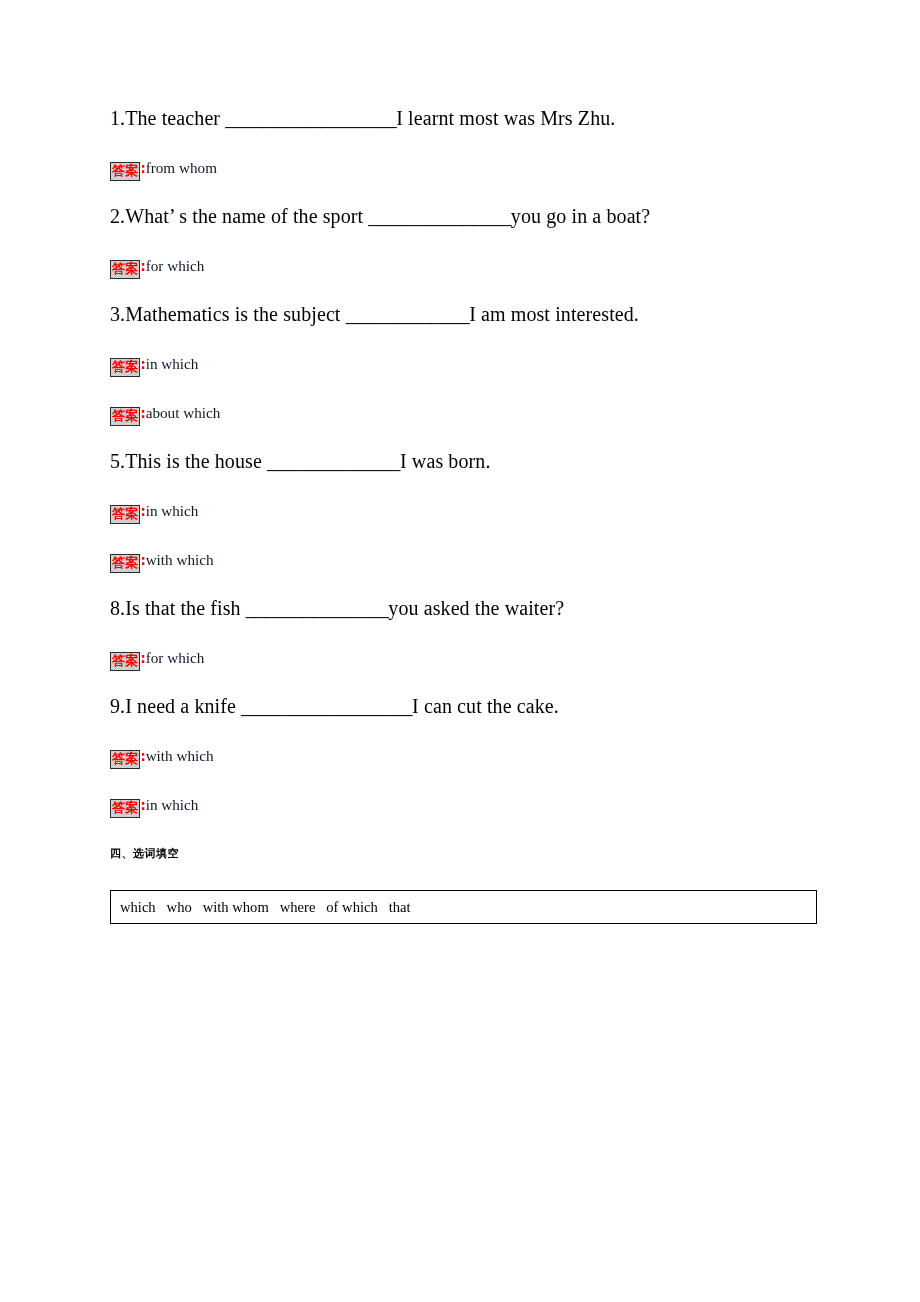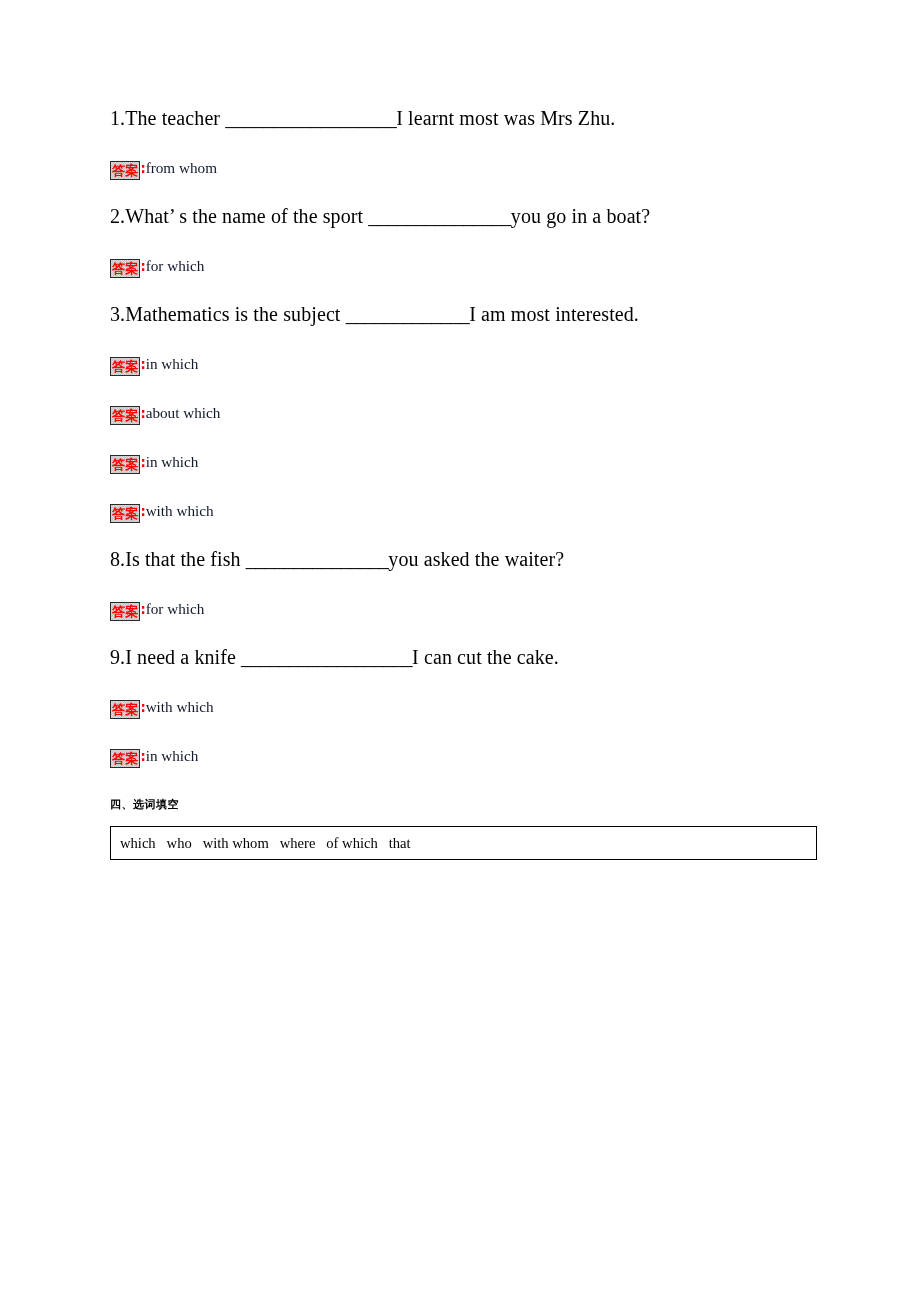--- a/index.html
+++ b/index.html
@@ -57,21 +57,21 @@
     height: 21px;
     white-space: nowrap;
     margin: 0 0 28px 0;
     display: block;
   }
 
   
   .ans-badge {
     display: inline-block;
     color: #ff0000;
-    font-family: Liberation Serif, serif;
+    font-family: Liberation Mono, monospace;
     font-size: 13.2px;
     font-weight: bold;
     line-height: 15px;
     padding: 1px 1px 1px 1px;
     border: 1px solid #2b2b2b;
     background-color: #dcdcdc;
     background-image:
       linear-gradient(45deg, #c4c4c4 25%, transparent 25%, transparent 75%, #c4c4c4 75%),
       linear-gradient(45deg, #c4c4c4 25%, transparent 25%, transparent 75%, #c4c4c4 75%);
     background-size: 2px 2px;
@@ -97,21 +97,21 @@
     font-size: 11px;
     font-weight: bold;
     line-height: 22px;
     color: #000000;
     margin: 20px 0 0 0;
     letter-spacing: 0.5px;
   }
 
   
   .word-bank {
-    margin-top: 10px;
+    margin-top: 25px;
     width: 707px;
     height: 34px;
     box-sizing: border-box;
     border: 1px solid #000000;
     background: #ffffff;
     display: flex;
     align-items: center;
     padding-left: 9px;
   }
   .word-bank-inner {
@@ -140,20 +140,21 @@
     <div class="qa-group">
       <div class="question-line"><span>3.</span><span>Mathematics is the subject </span><span class="blank">_____________</span><span>I am most interested.</span></div>
       <div class="answer-line"><span class="ans-badge">答案</span><span class="ans-colon">:</span><span class="ans-text">in which</span></div>
     </div>
 
     <div class="qa-group">
       <div class="answer-line"><span class="ans-badge">答案</span><span class="ans-colon">:</span><span class="ans-text">about which</span></div>
     </div>
 
     <div class="qa-group">
+      <div class="question-line"><span>5.</span><span>This is the house </span><span class="blank">______________</span><span>I was born.</span></div>
       <div class="answer-line"><span class="ans-badge">答案</span><span class="ans-colon">:</span><span class="ans-text">in which</span></div>
     </div>
 
 
     <div class="qa-group">
       <div class="answer-line"><span class="ans-badge">答案</span><span class="ans-colon">:</span><span class="ans-text">with which</span></div>
     </div>
 
     <div class="qa-group">
       <div class="question-line"><span>8.</span><span>Is that the fish </span><span class="blank">_______________</span><span>you asked the waiter?</span></div>

